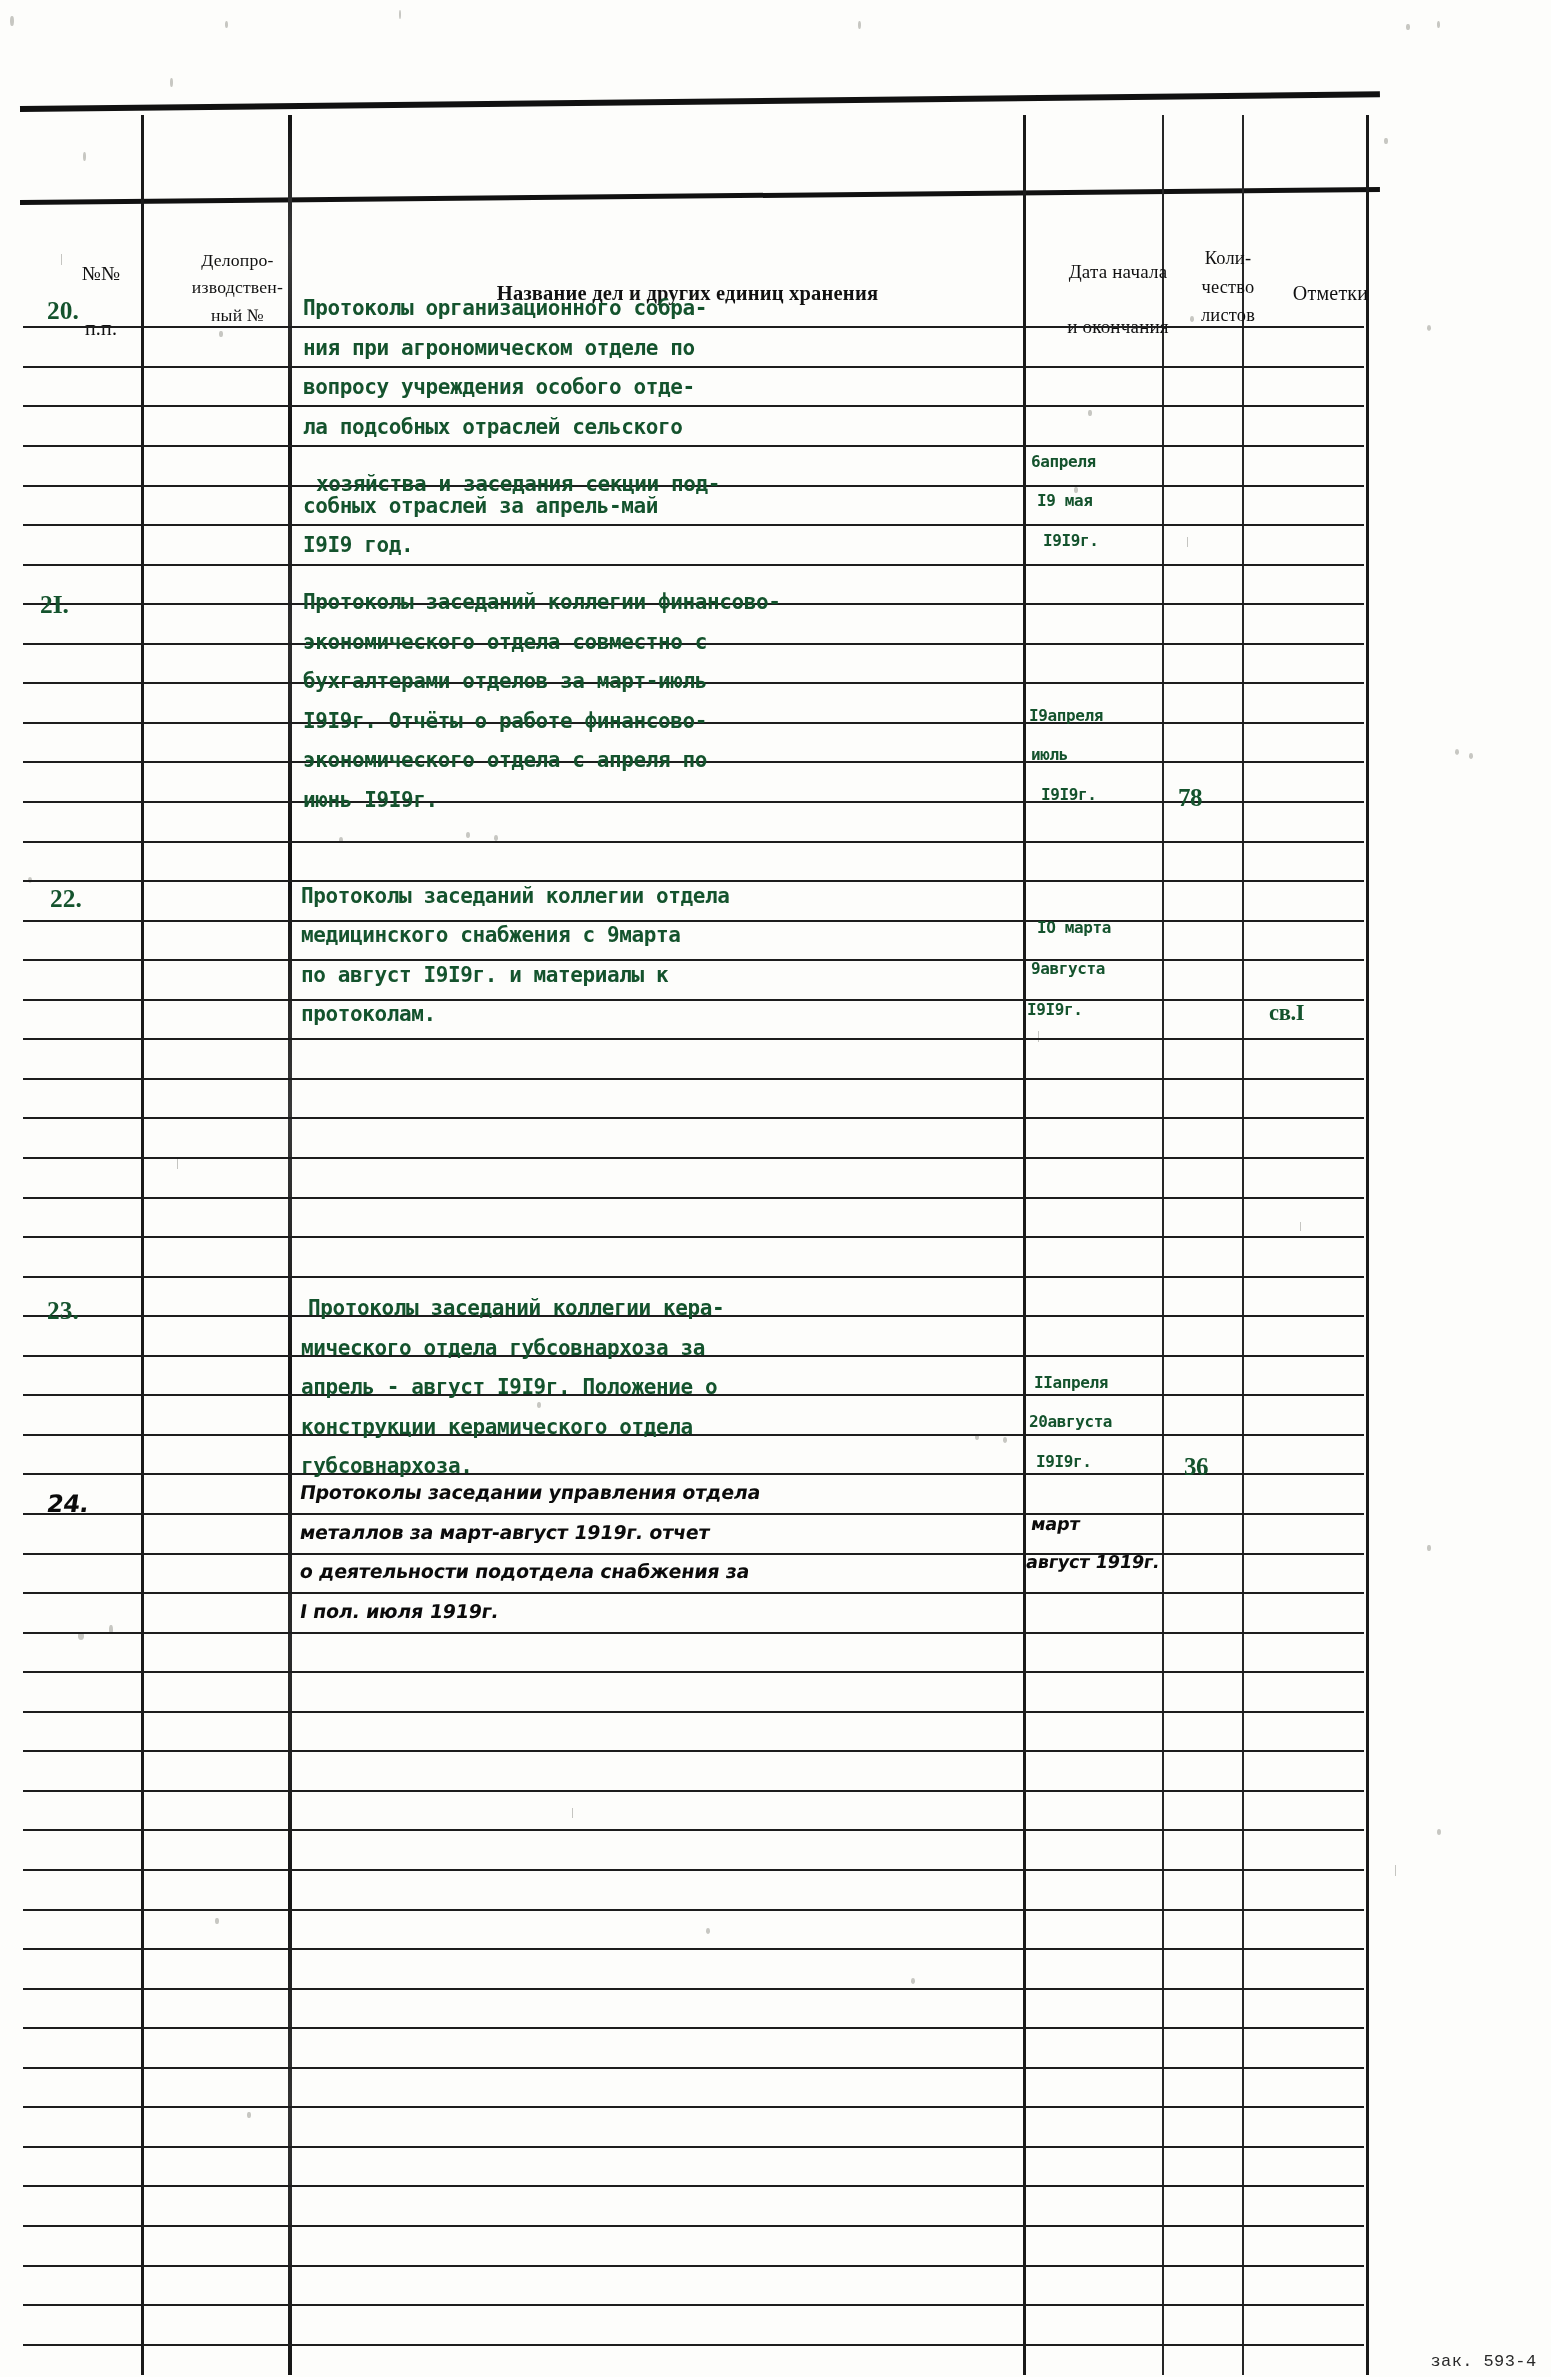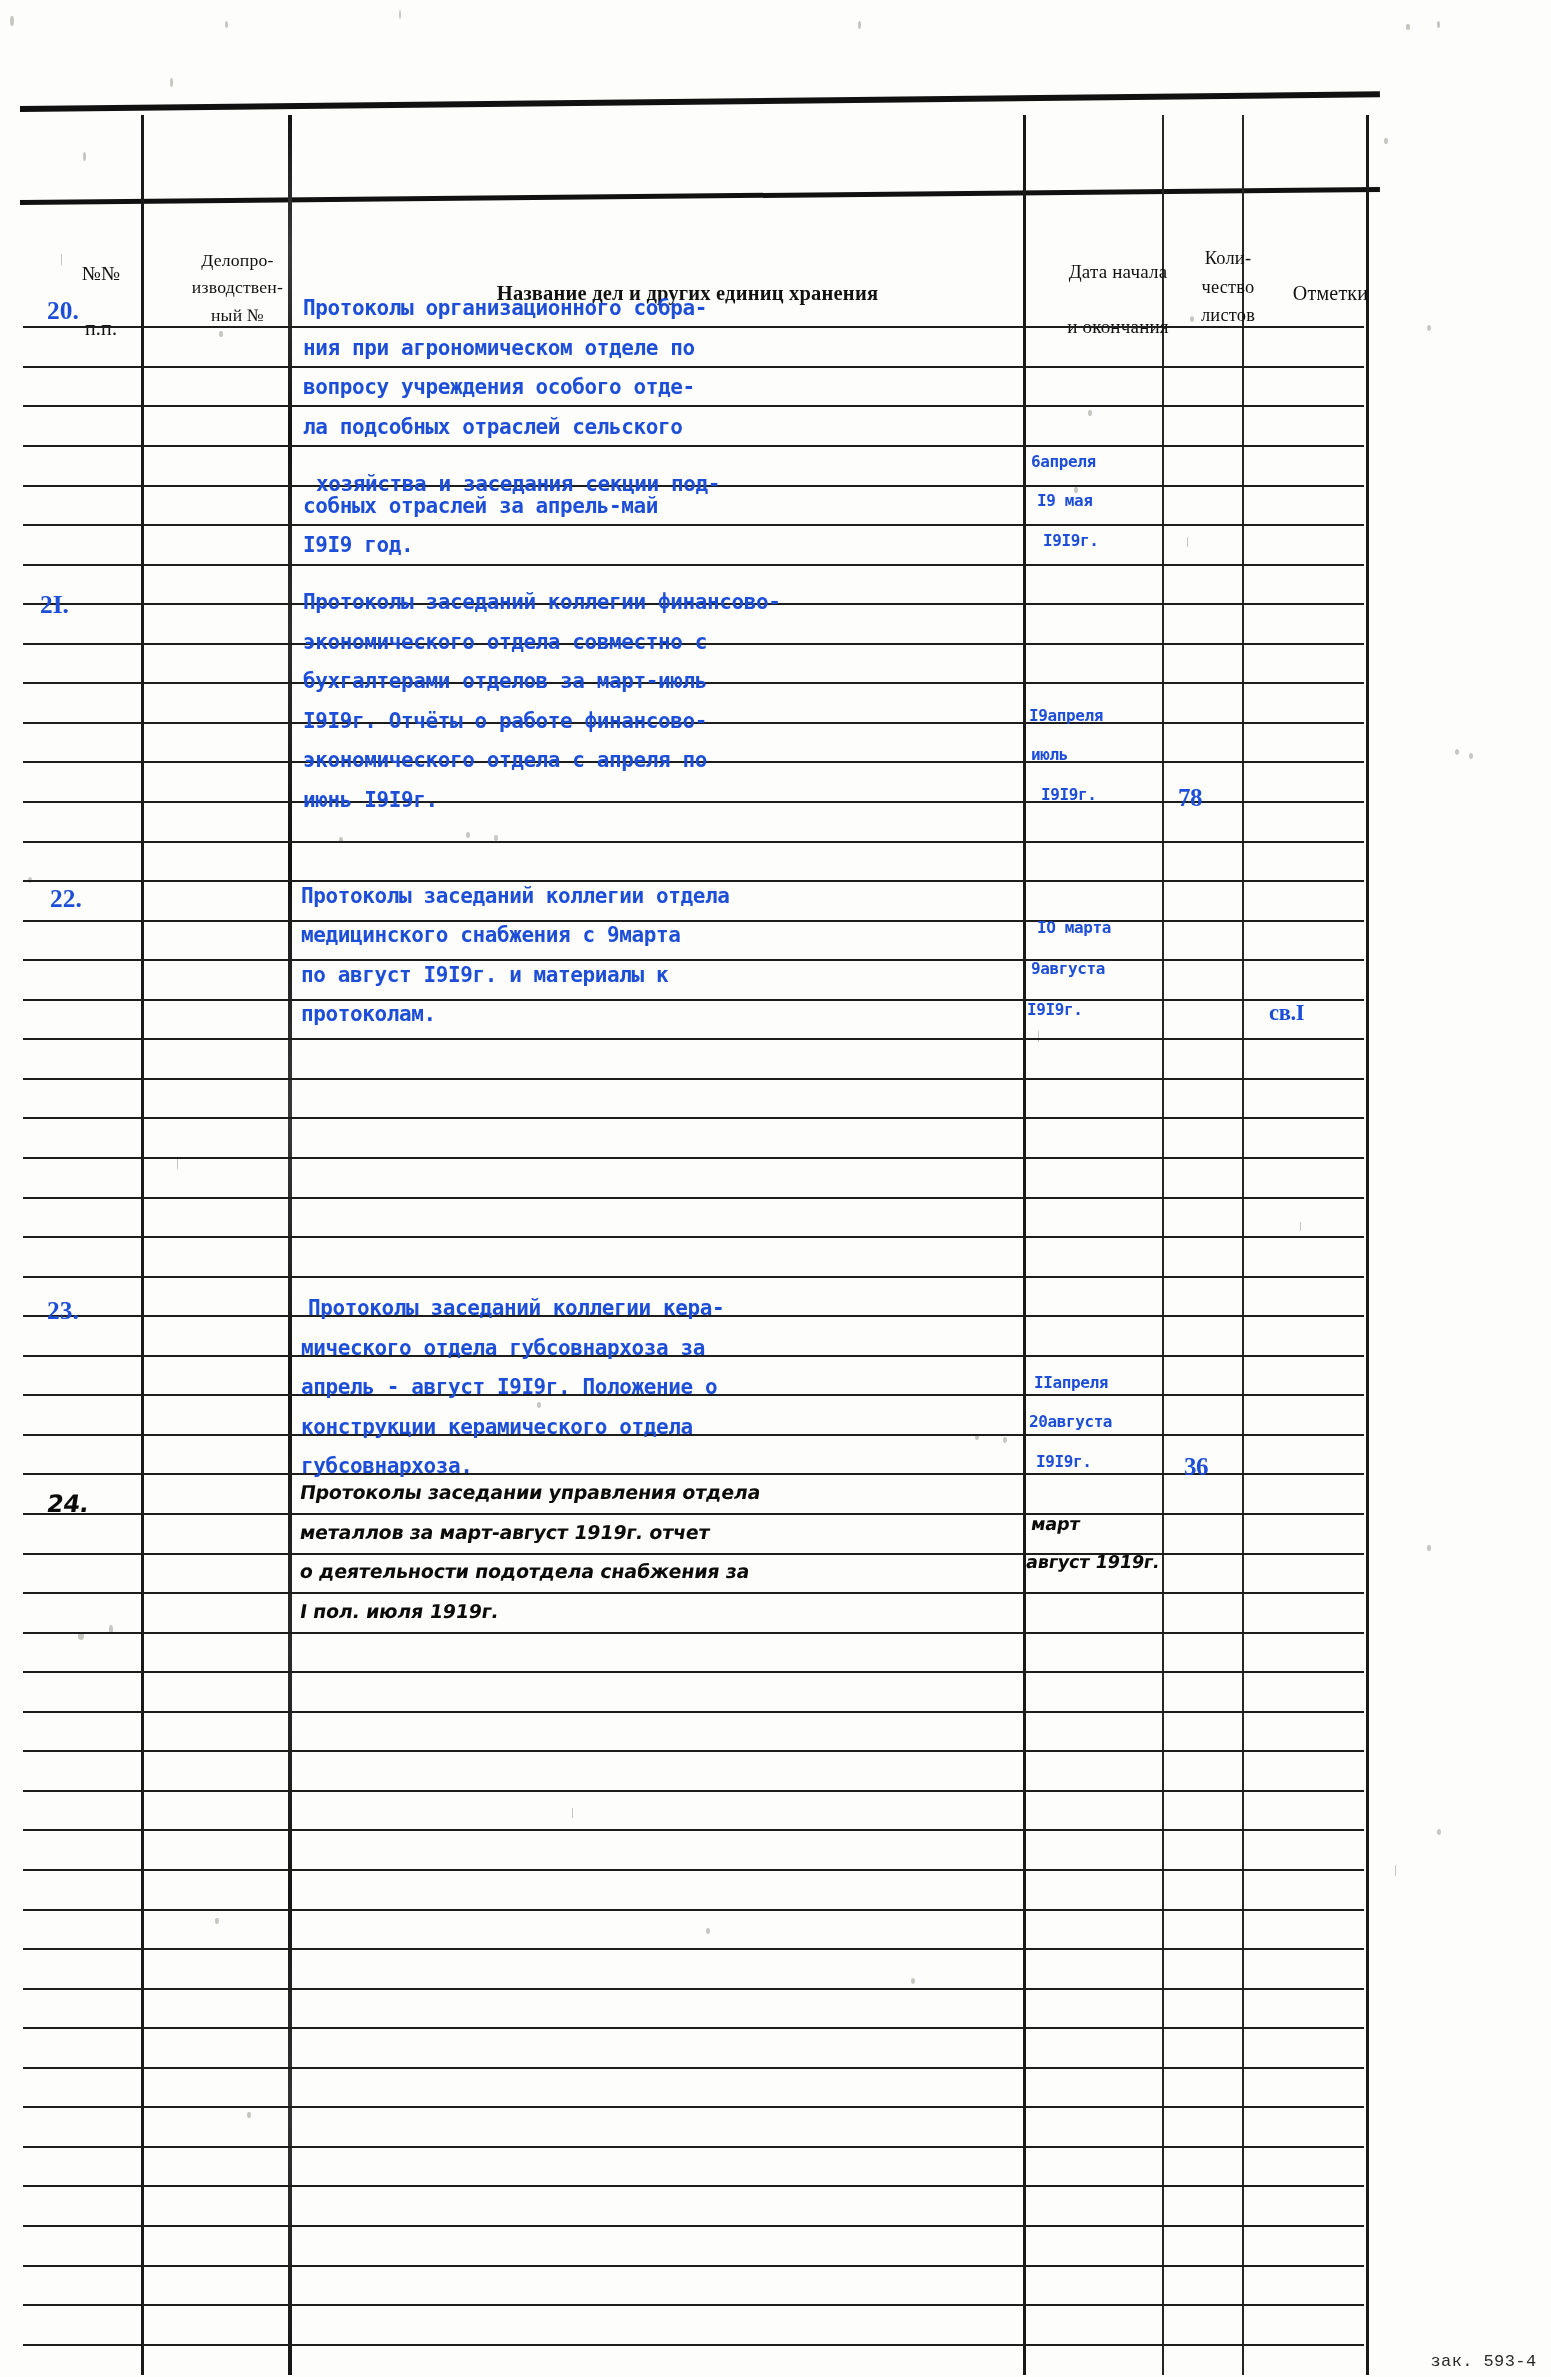--- a/index.html
+++ b/index.html
@@ -99,21 +99,21 @@
   .hdr-delo    { left: 145px;  top: 141px; width: 145px; font-size: 17.7px; }
   .hdr-title   { left: 311px;  top: 172px; width: 713px; font-size: 20.5px; font-weight: 600; }
   .hdr-date    { left: 1031px; top: 151px; width: 134px; font-size: 19px; }
   .hdr-date .l2{ display:block; margin-top: 25.4px; }
   .hdr-count   { left: 1169px; top: 138px; width: 78px; font-size: 18.4px; }
   .hdr-marks   { left: 1252px; top: 172px; width: 117px; font-size: 20px; }
 
   
   .tw {
     position: absolute;
-    color: #1d4ed8;
+    color: #14532d;
     font-family: "DejaVu Sans Mono", monospace;
     font-size: 21px;
     font-weight: 700;
     letter-spacing: -0.4px;
     white-space: pre;
     line-height: 1;
   }
   .tw.num {
     font-family: "Liberation Serif", serif;
     font-size: 25.4px;

